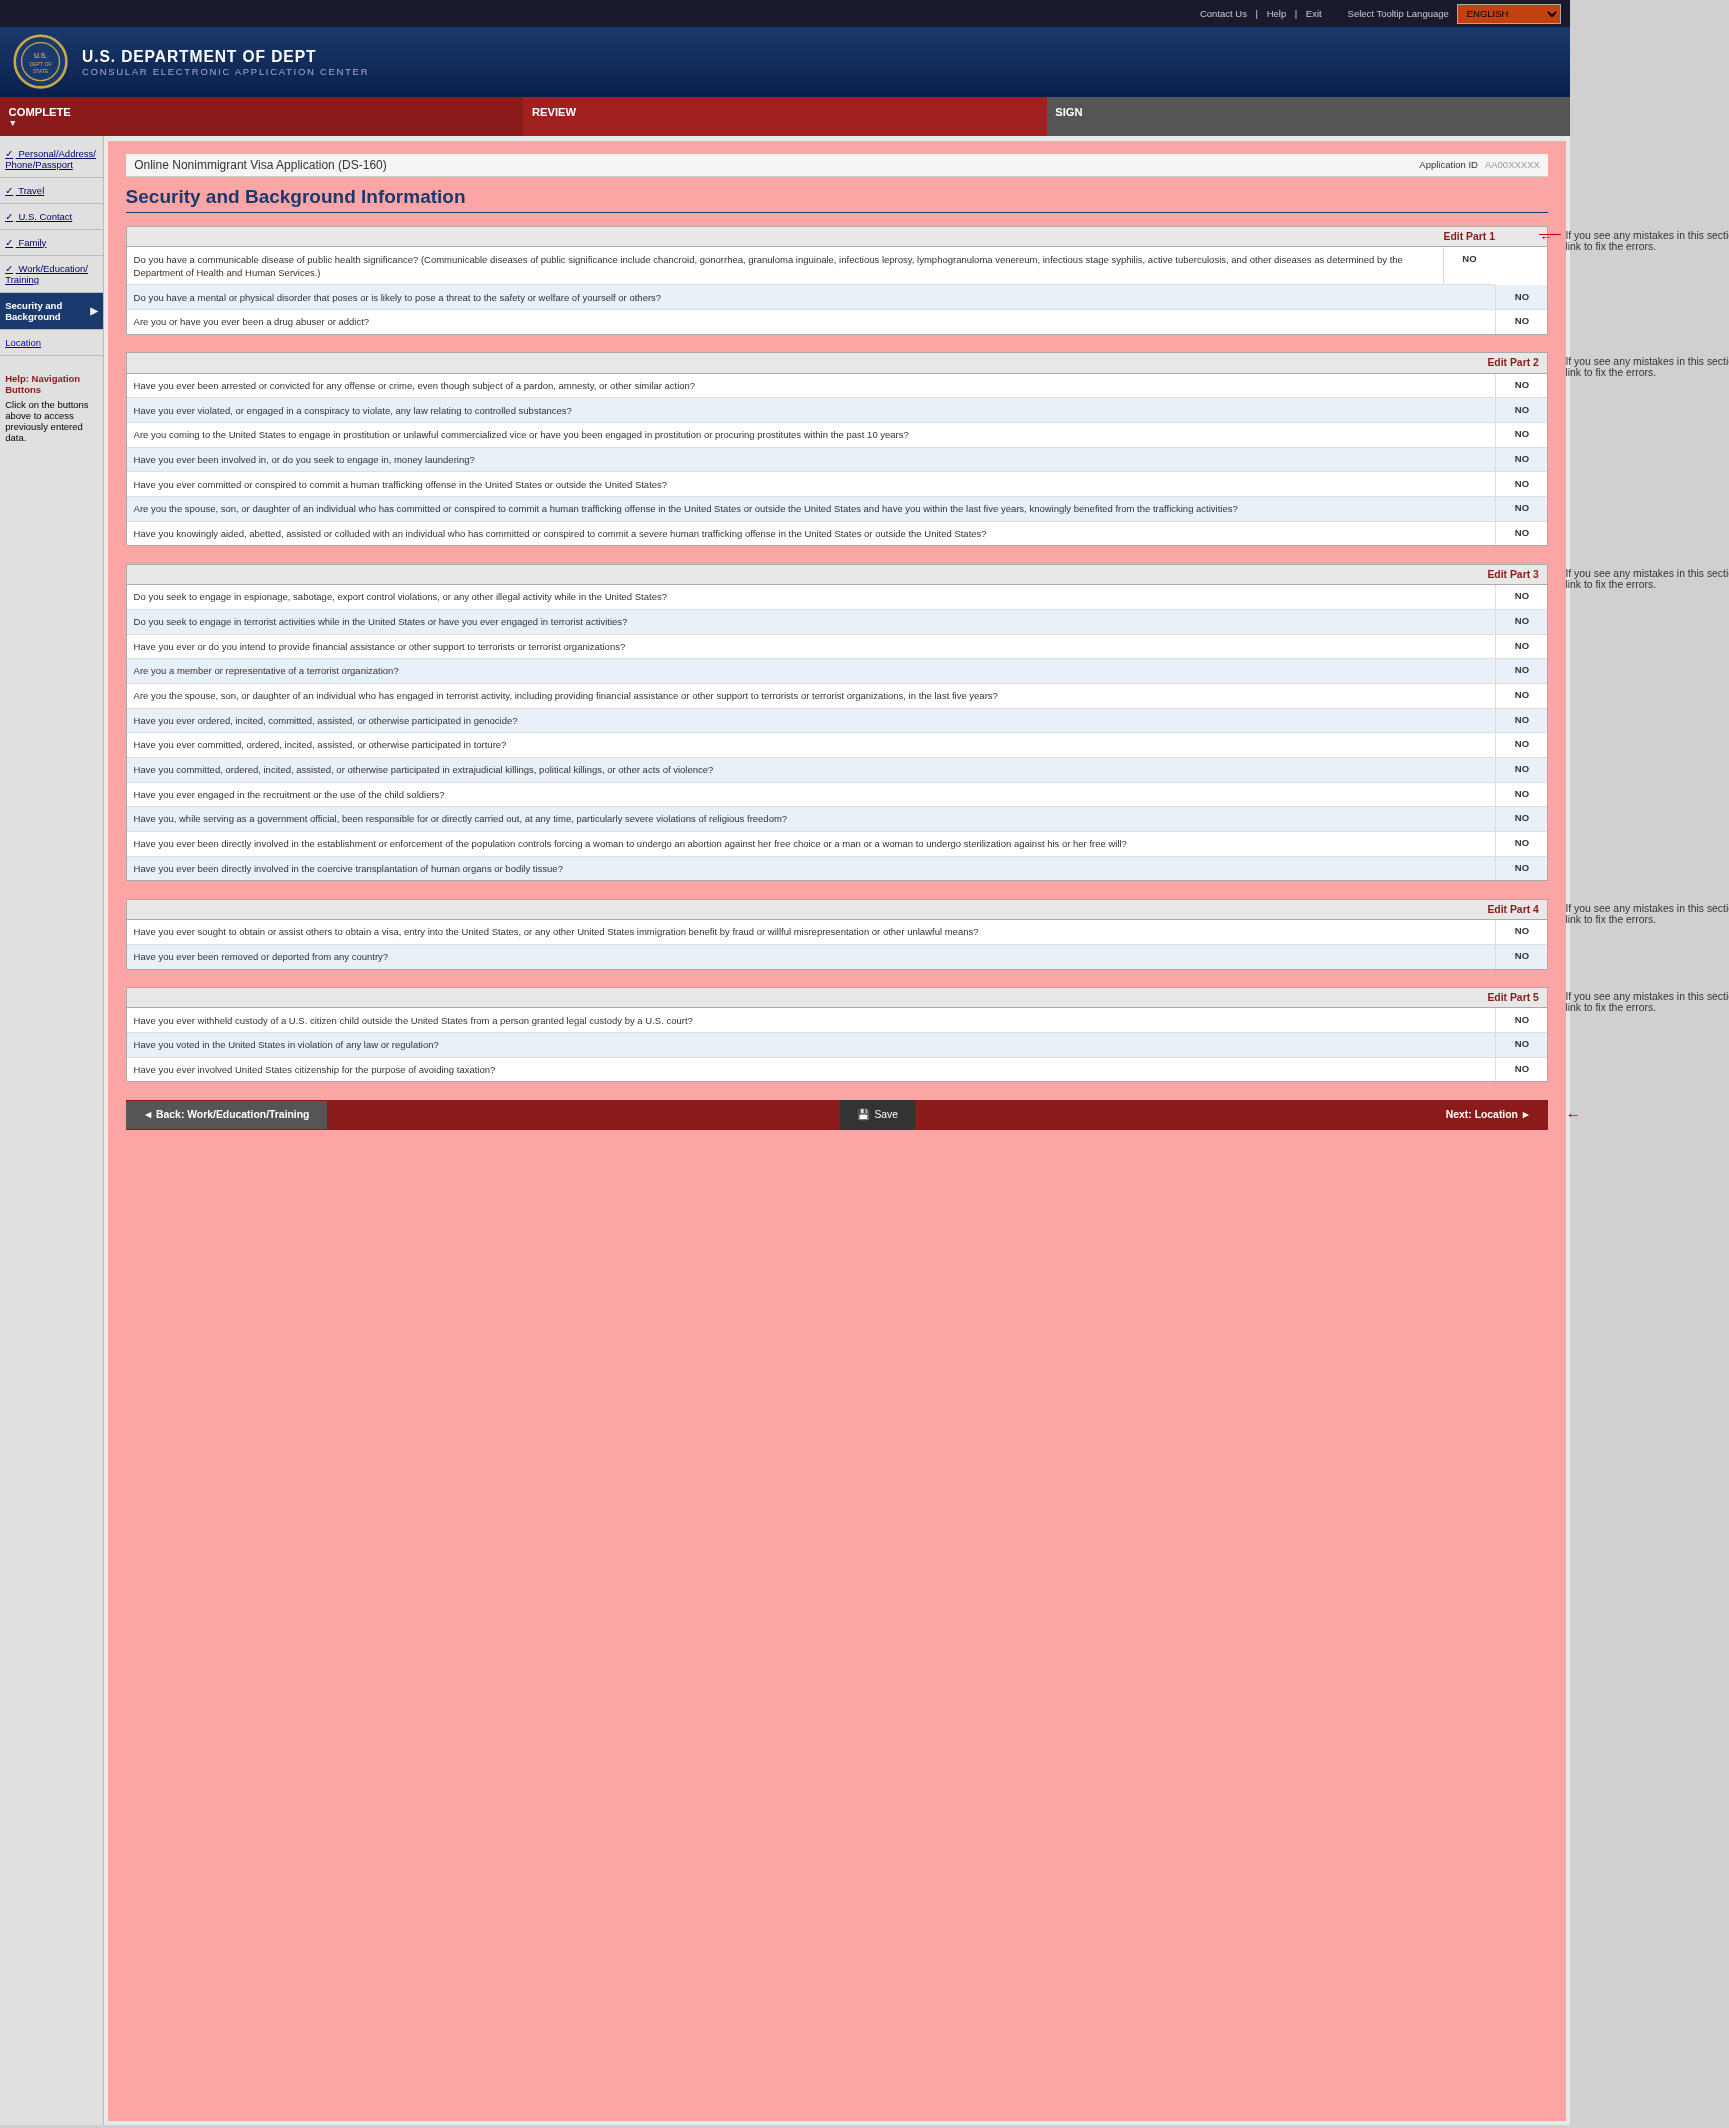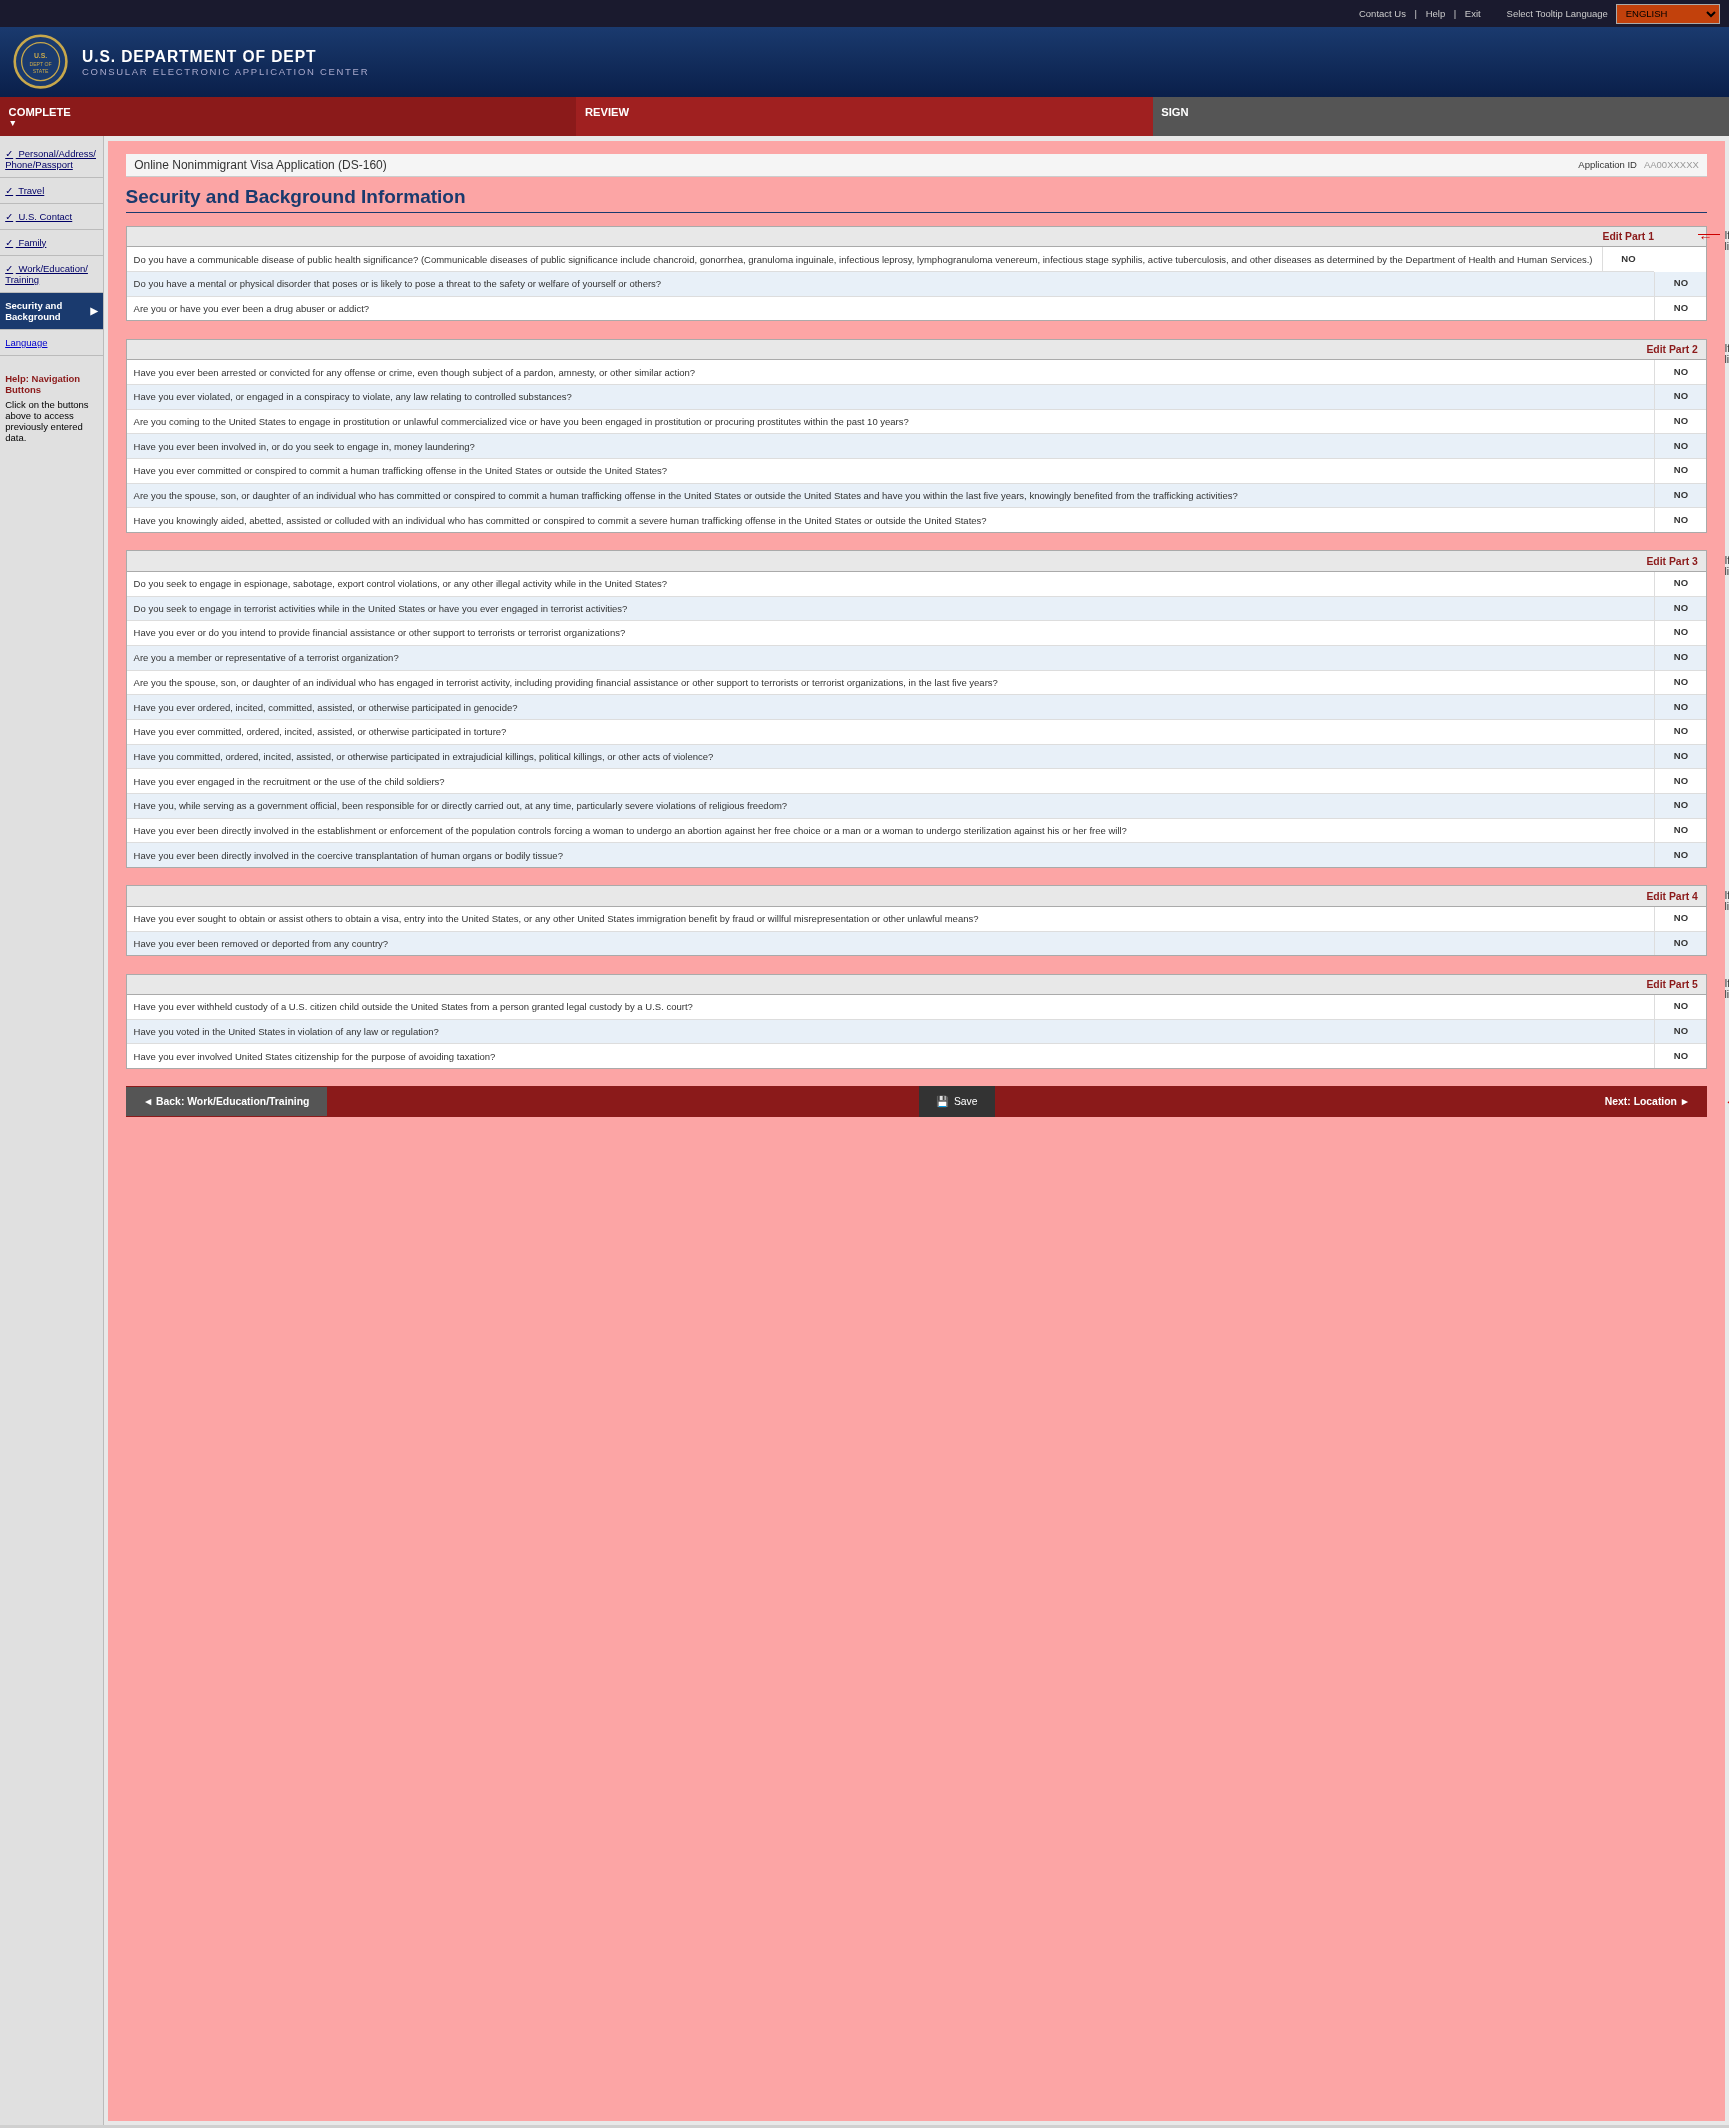--- a/index.html
+++ b/index.html
@@ -54,21 +54,21 @@
     .qa-row.shaded { background: #e8f0f8; }
     .qa-question { flex: 1; padding: 5.2px 7px; font-size: 9.5px; color: #333; line-height: 1.4; }
     .qa-answer { width: 52px; padding: 5.2px 7px; font-size: 9.5px; font-weight: bold; color: #333; text-align: center; border-left: 0.9px solid #ddd; }
 
     
     .bottom-nav { background: #8b1a1a; display: flex; align-items: center; justify-content: space-between; padding: 0; margin-top: 8.6px; }
     .nav-btn { padding: 8.6px 17.3px; color: white; font-size: 10.4px; font-weight: bold; cursor: pointer; background: #8b1a1a; border: none; }
     .nav-btn.back { background: #555; }
     .save-btn { background: #333; color: white; padding: 8.6px 17.3px; font-size: 10.4px; border: none; cursor: pointer; display: flex; align-items: center; gap: 4.3px; }
 
-    .outer-wrapper { position: relative; width: 1729px; }
+    .outer-wrapper { position: relative; width: 1570px; }
 
     .app-id { font-size: 9.5px; color: #333; }
     .header-row { display: flex; align-items: center; justify-content: space-between; margin-bottom: 8.6px; background: #f5f5f5; padding: 4.3px 8.6px; border-bottom: 0.9px solid #ccc; }
     .form-title { font-size: 12px; color: #333; }
   </style>
 </head>
 <body>
 
 <div class="outer-wrapper">
 
@@ -128,21 +128,21 @@
       <div class="sidebar-item checked">
         <span class="check">✓</span> Family
       </div>
       <div class="sidebar-item checked">
         <span class="check">✓</span> Work/Education/ Training
       </div>
       <div class="sidebar-item active">
         Security and Background <span style="margin-left:3.5px;">▶</span>
       </div>
       <div class="sidebar-item">
-        Language
+        Location
       </div>
 
       <div class="sidebar-help">
         <div class="help-title">Help: Navigation Buttons</div>
         <div>Click on the buttons above to access previously entered data.</div>
       </div>
     </div>
 
     <div class="content">
 

